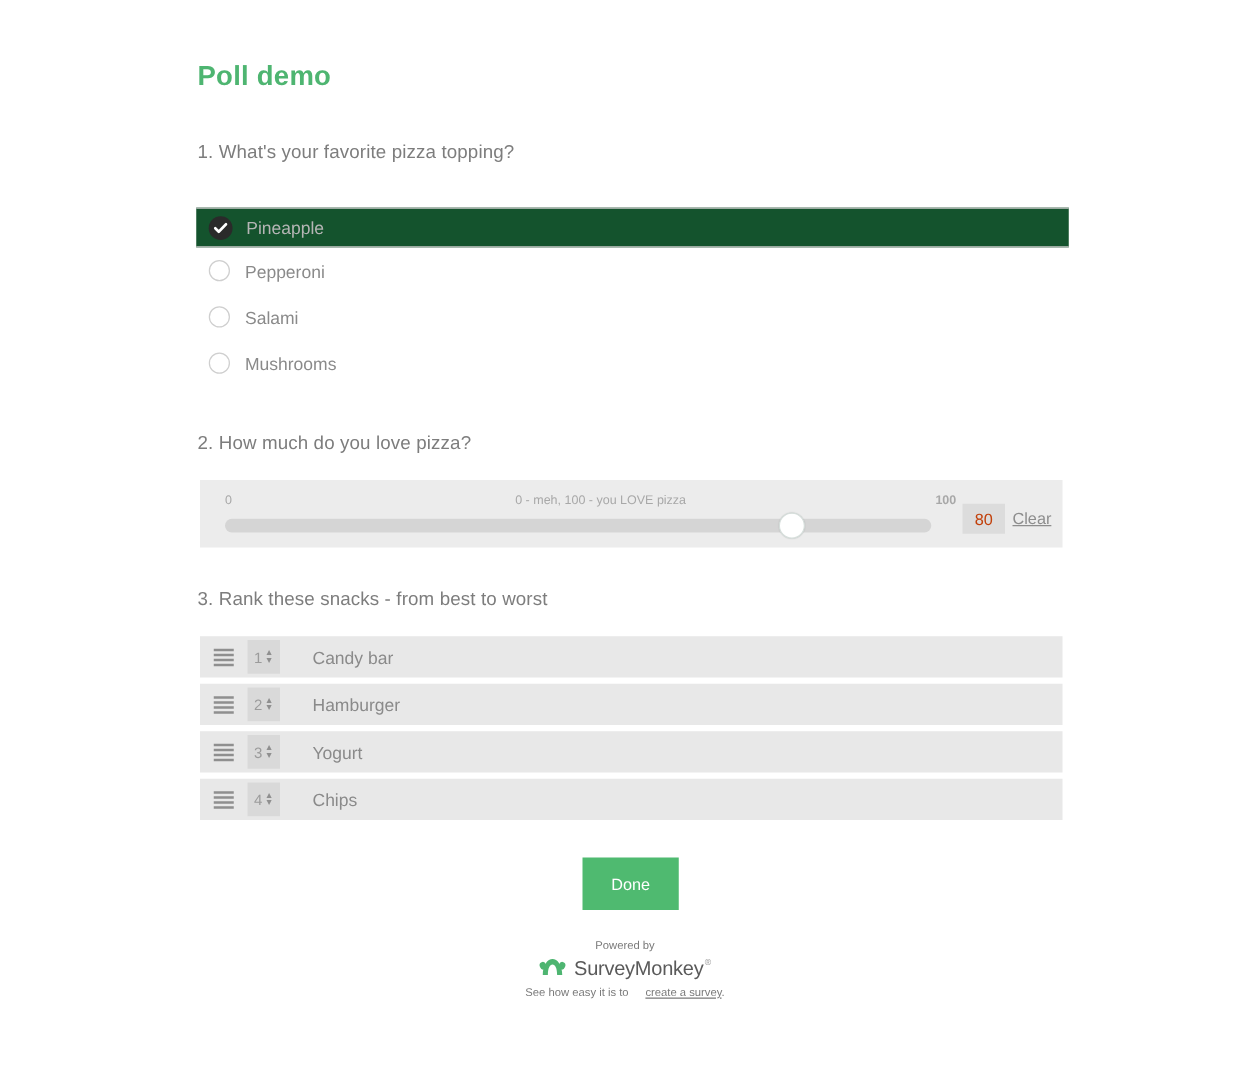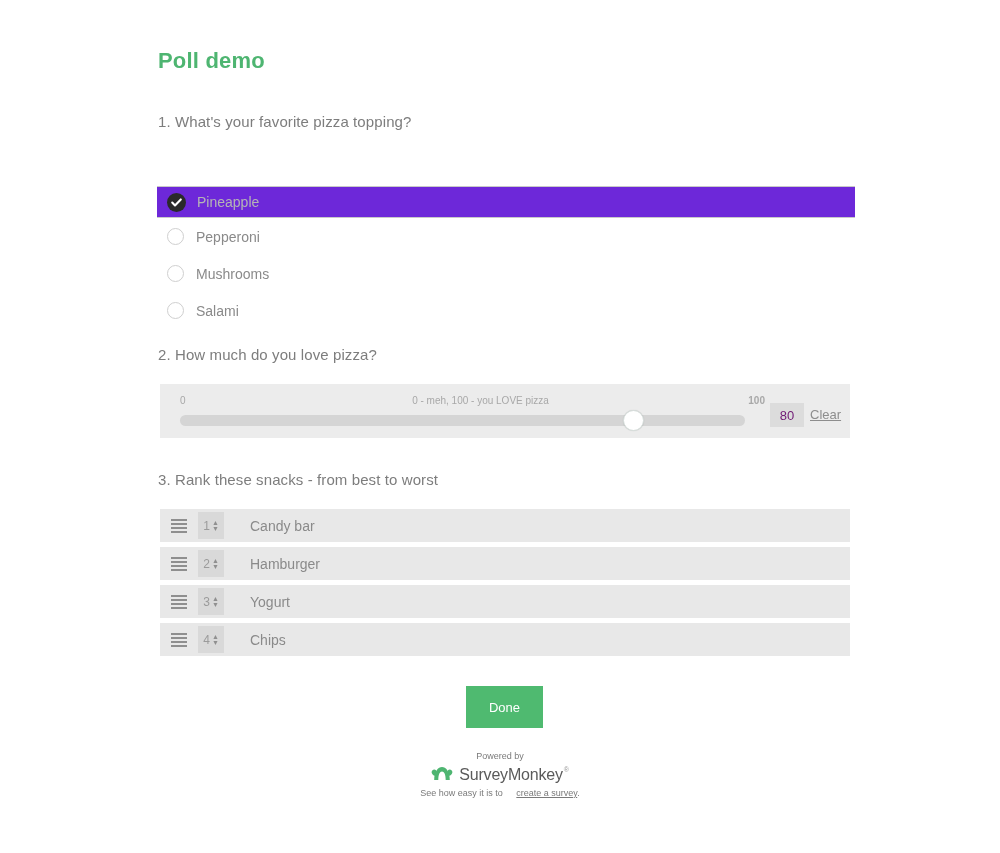--- a/index.html
+++ b/index.html
@@ -52,25 +52,24 @@
   }
   .choice-row {
     position: relative;
     height: 37px;
     display: flex;
     align-items: center;
     padding-left: 10px;
     box-sizing: border-box;
   }
   .choice-row.selected {
-    background: #6d28d9;
+    background: #14532d;
     border-top: 1px solid #c9c9c9;
     border-bottom: 1px solid #c9c9c9;
     height: 32px;
-    margin-top: 20px;
   }
   .radio-outline {
     width: 17px;
     height: 17px;
     border-radius: 50%;
     border: 1px solid #cfcfcf;
     background: #ffffff;
     flex: none;
     box-sizing: border-box;
   }
@@ -163,21 +162,21 @@
     position: absolute;
     left: 610px;
     top: 19px;
     width: 34px;
     height: 24px;
     background: #dcdcdc;
     display: flex;
     align-items: center;
     justify-content: center;
     font-size: 13px;
-    color: #701a75;
+    color: #c2410c;
     box-sizing: border-box;
   }
   .slider-clear {
     position: absolute;
     left: 650px;
     top: 23px;
     font-size: 13px;
     color: #8d8d8d;
     text-decoration: underline;
     cursor: pointer;
@@ -321,26 +320,26 @@
       <span class="choice-label">Pineapple</span>
     </div>
 
     <div class="choice-row">
       <span class="radio-outline"></span>
       <span class="choice-label">Pepperoni</span>
     </div>
 
     <div class="choice-row">
       <span class="radio-outline"></span>
-      <span class="choice-label">Mushrooms</span>
+      <span class="choice-label">Salami</span>
     </div>
 
     <div class="choice-row">
       <span class="radio-outline"></span>
-      <span class="choice-label">Salami</span>
+      <span class="choice-label">Mushrooms</span>
     </div>
 
   </div>
 
   <div class="question-text" id="q2-text">2. How much do you love pizza?</div>
 
   <div class="slider-panel">
     <div class="slider-area">
       <div class="slider-min">0</div>
       <div class="slider-caption">0 - meh, 100 - you LOVE pizza</div>

